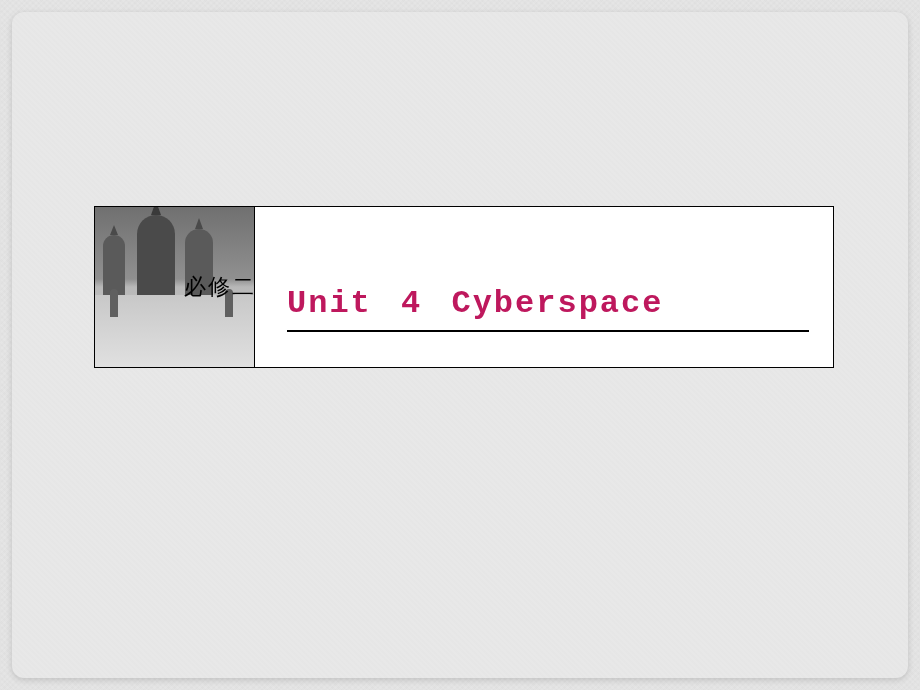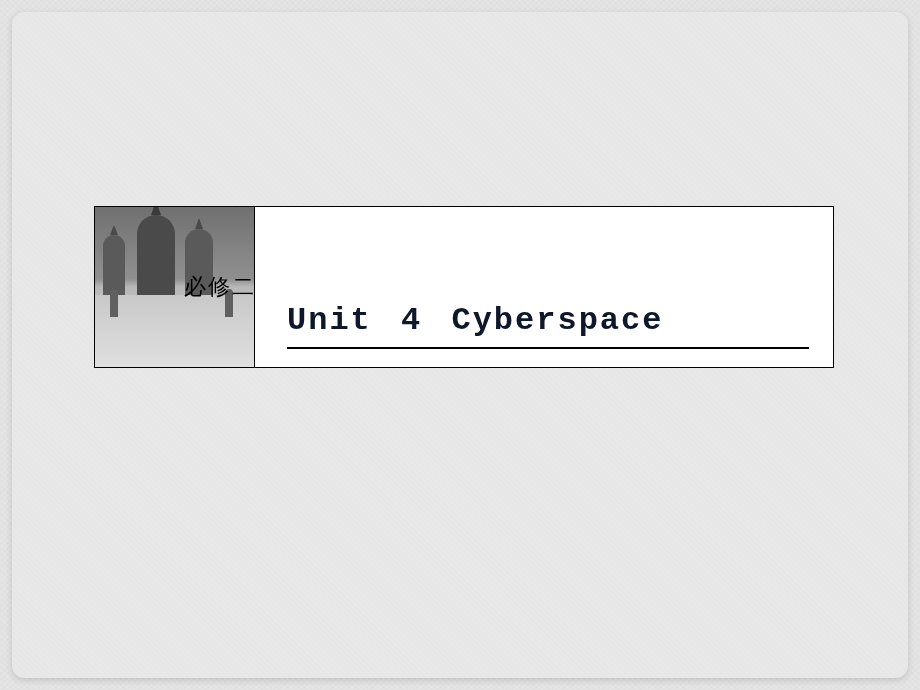--- a/index.html
+++ b/index.html
@@ -34,21 +34,21 @@
     
     .content-block {
       position: absolute;
       left: 82px;
       top: 194px;
       width: 740px;
       height: 162px;
       background: #ffffff;
       border: 1px solid #000;
       display: flex;
-      align-items: flex-end;
+      align-items: center;
     }
     
     .image-section {
       width: 160px;
       height: 160px;
       border-right: 1px solid #000;
       position: relative;
       overflow: hidden;
       background: #a0a0a0;
       flex-shrink: 0;
@@ -171,21 +171,21 @@
       padding: 18px 24px 18px 32px;
       display: flex;
       flex-direction: column;
       justify-content: flex-start;
     }
     
     .unit-title {
       font-family: "Courier New", Courier, monospace;
       font-size: 32px;
       font-weight: bold;
-      color: #0f172a;
+      color: #be185d;
       letter-spacing: 2px;
       word-spacing: 8px;
       padding-top: 42px;
       padding-bottom: 8px;
       border-bottom: 2px solid #000;
       width: 100%;
     }
   </style>
 </head>
 <body>

